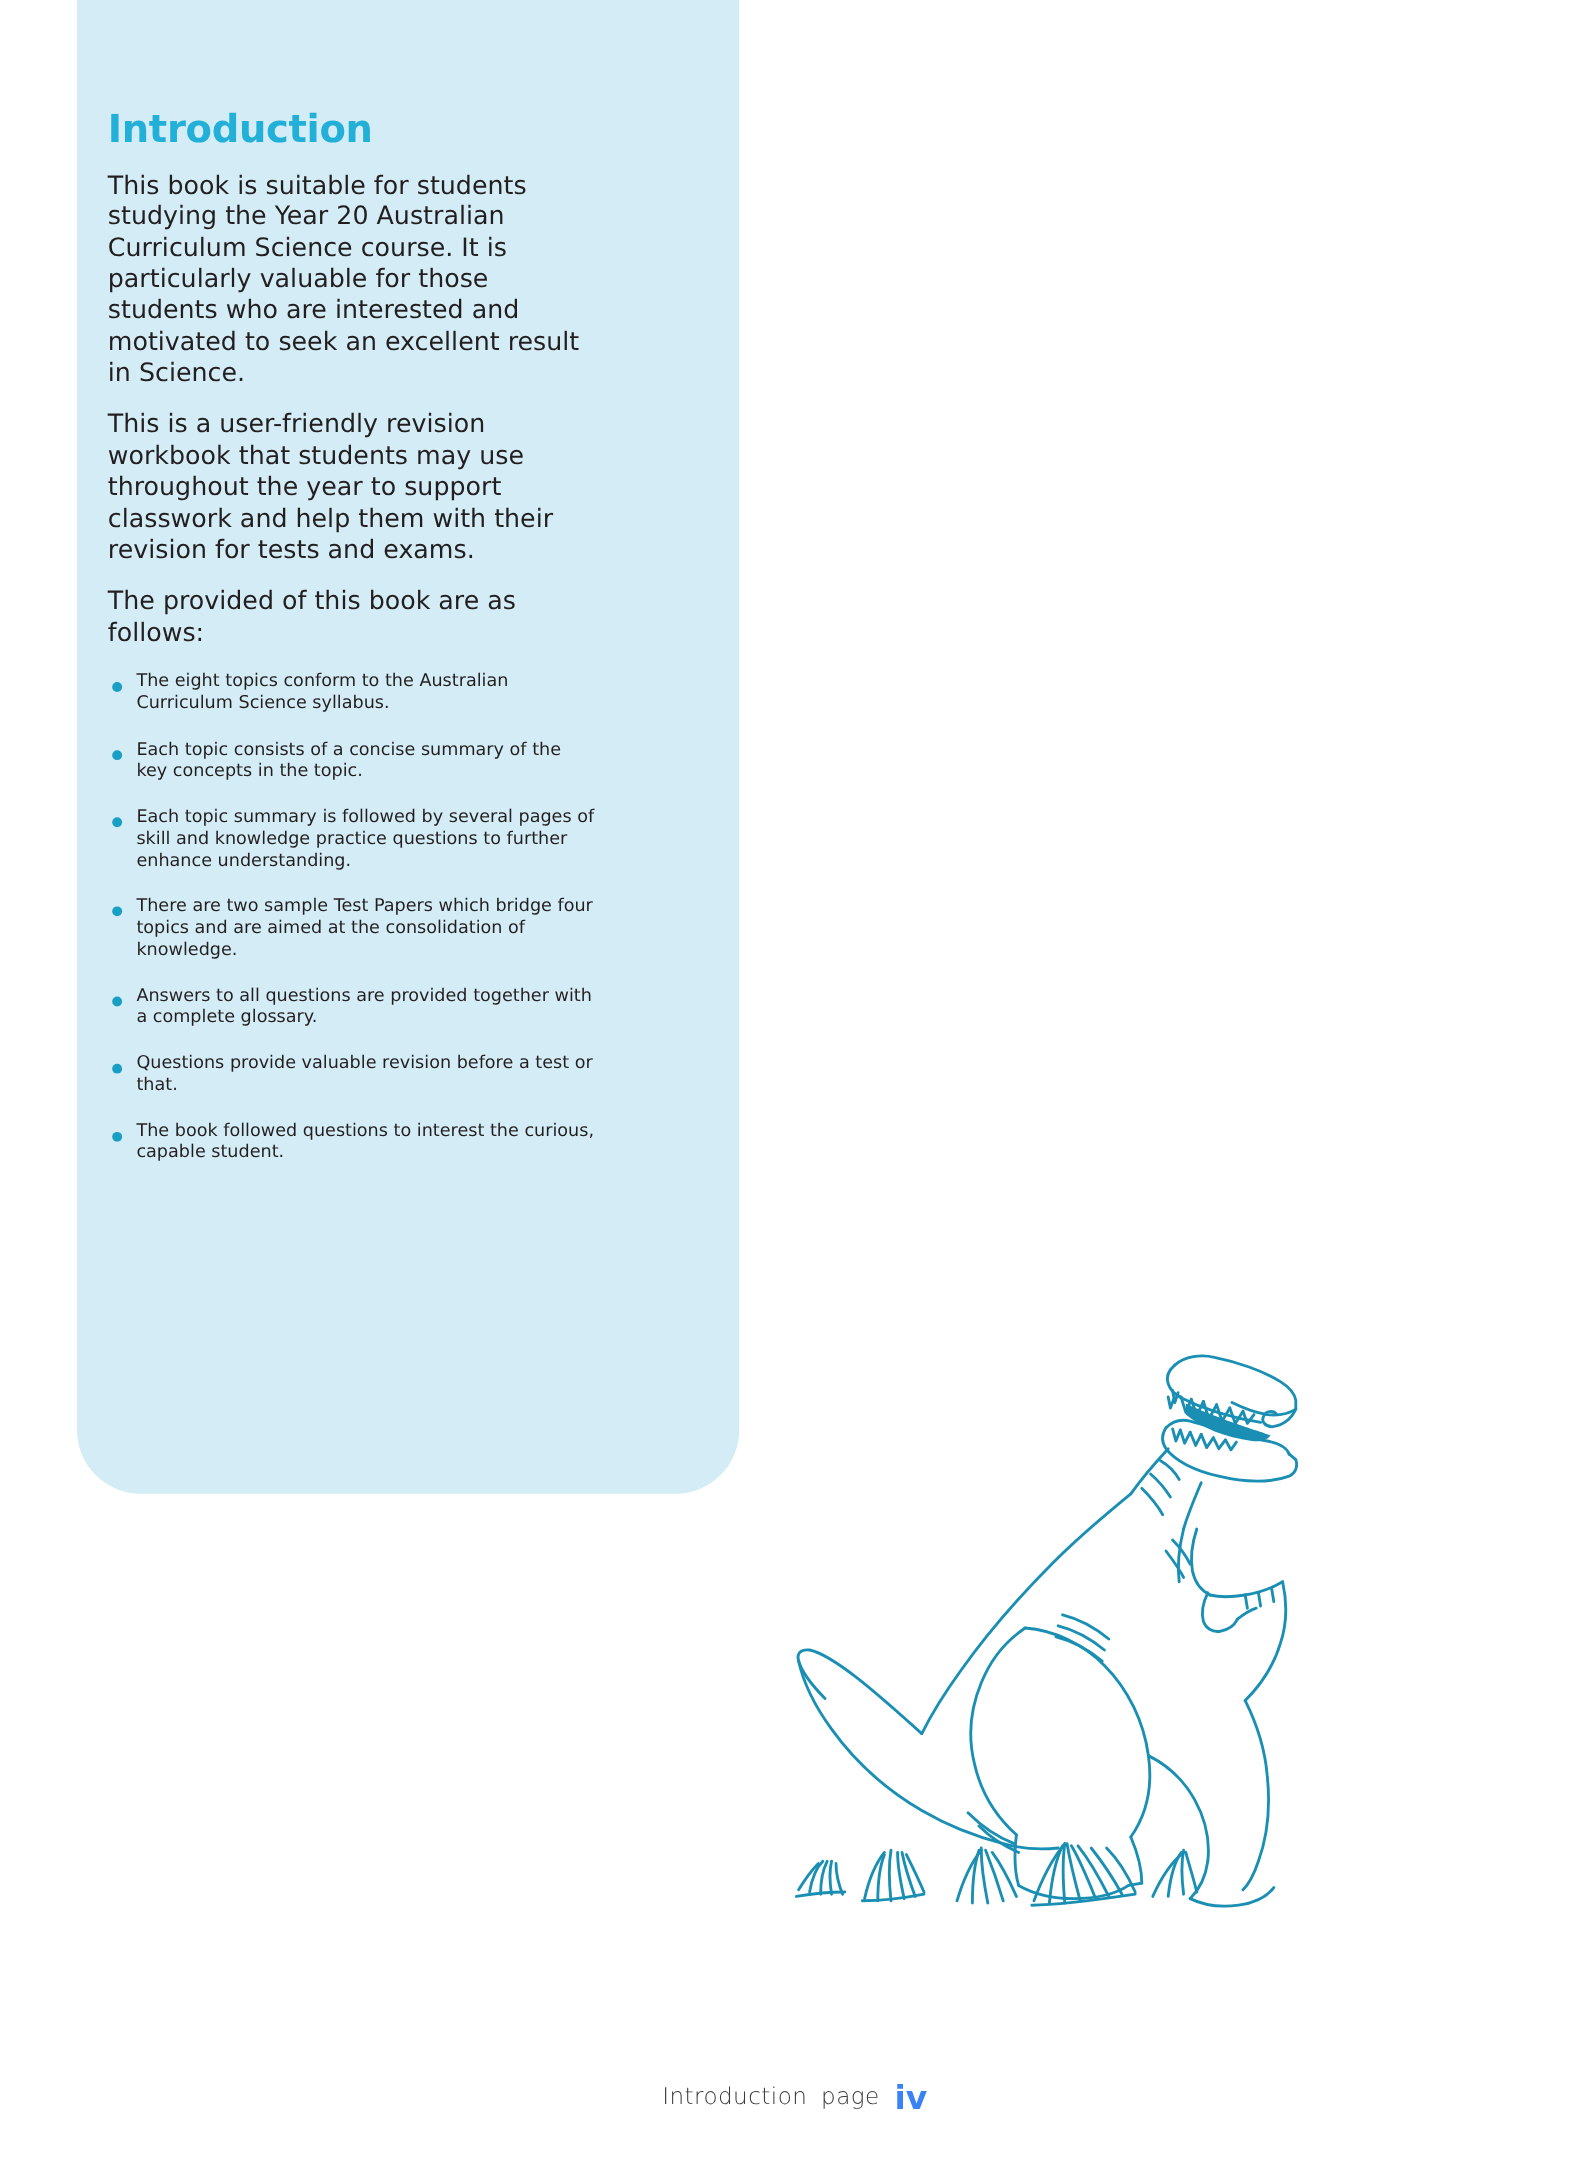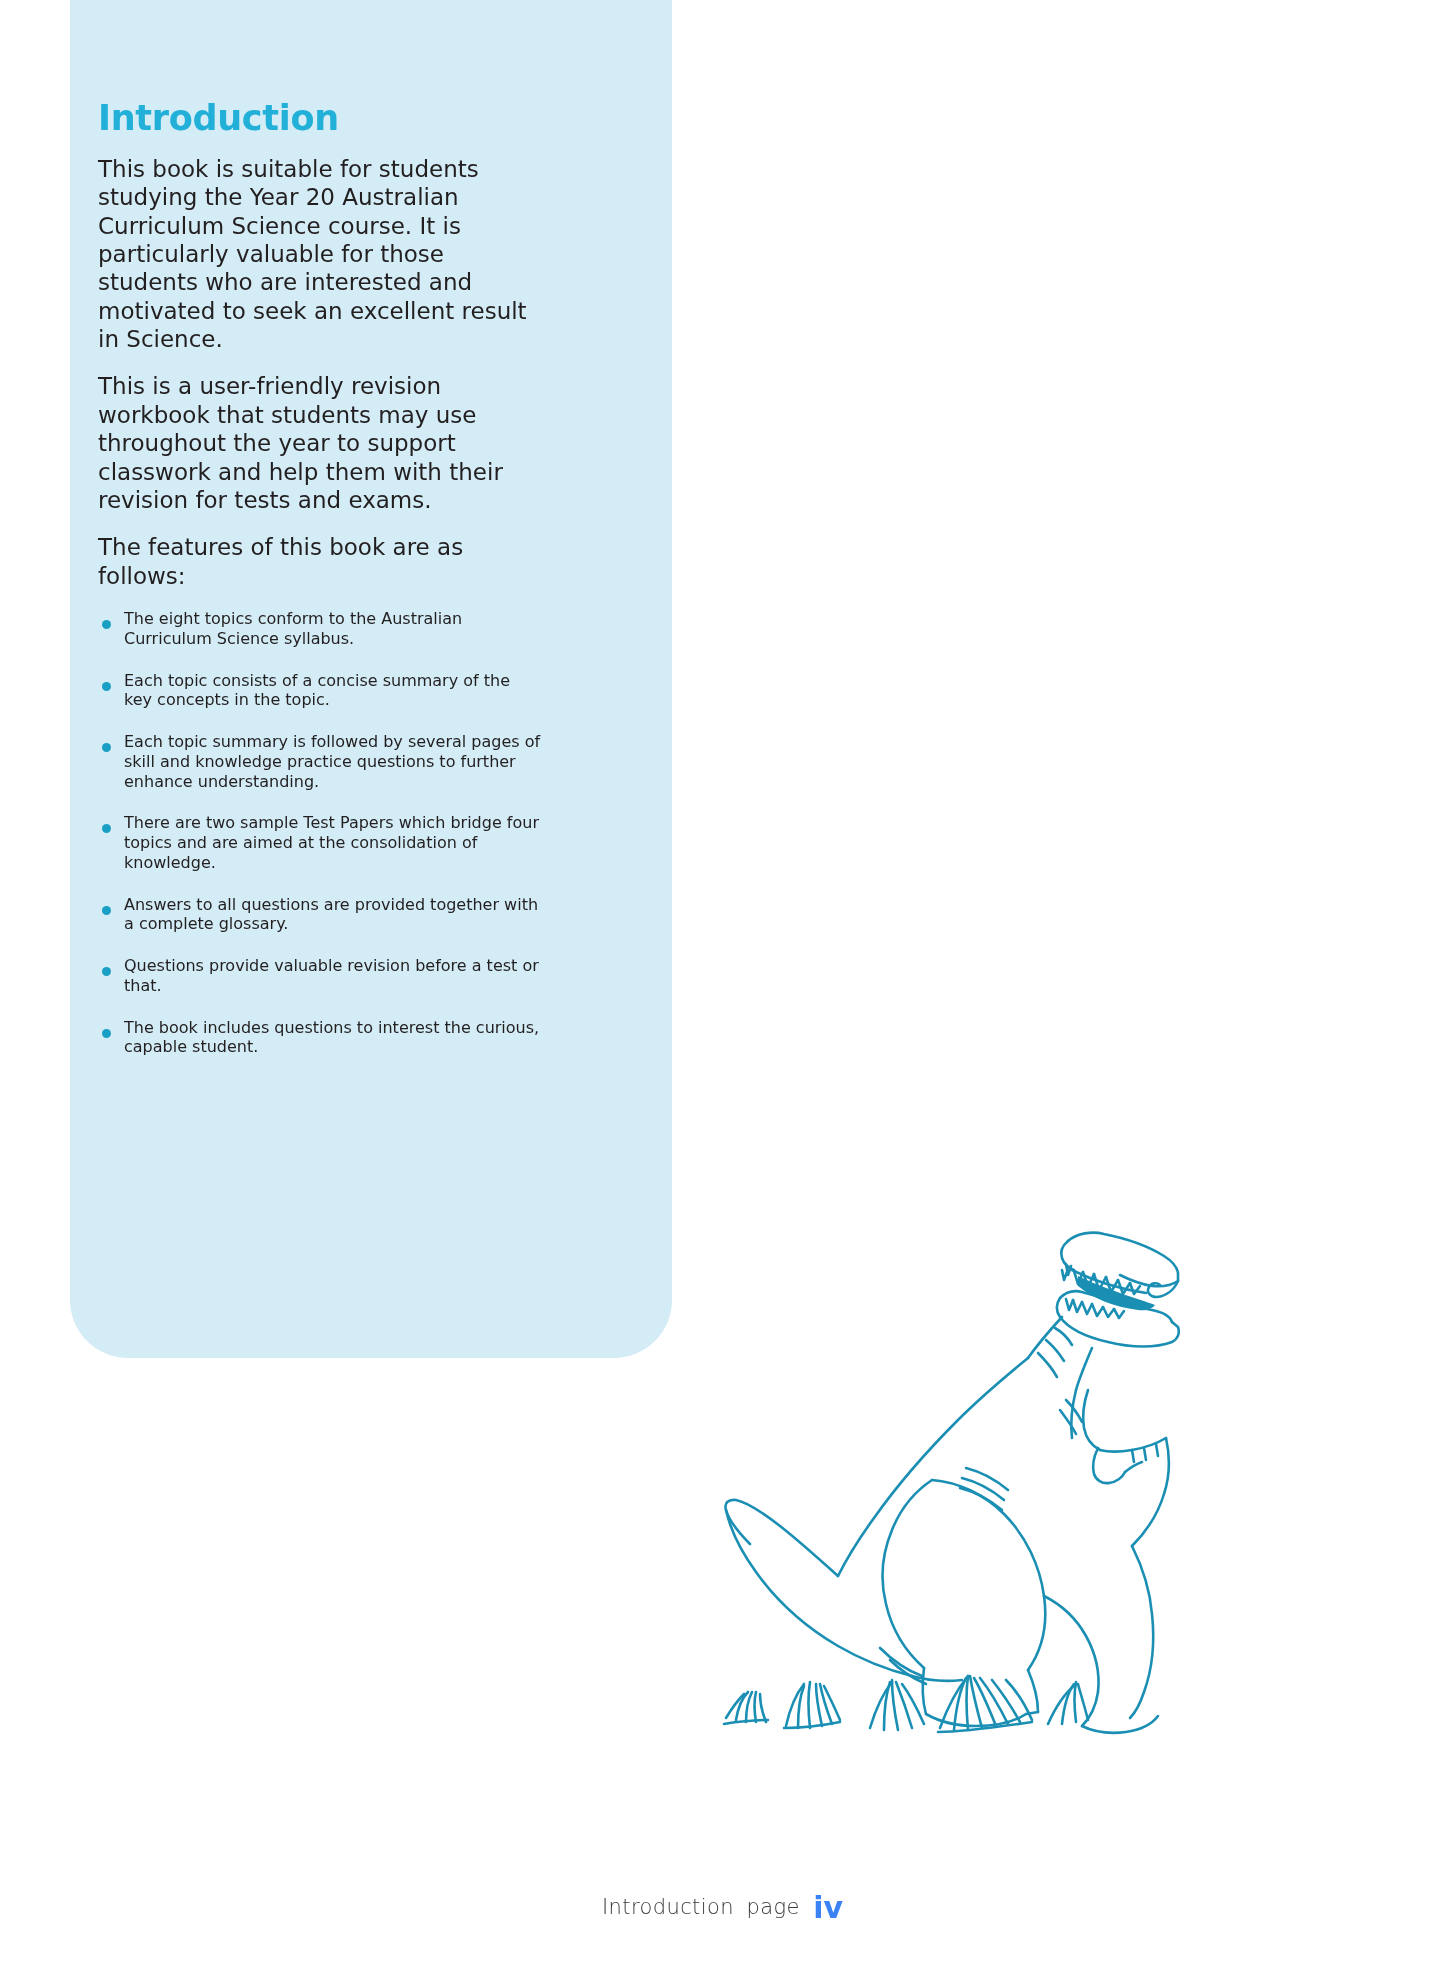--- a/index.html
+++ b/index.html
@@ -138,30 +138,30 @@
 
   <div id="intro-panel">
     <div id="intro-inner">
 
       <h1 id="intro-heading">Introduction</h1>
 
       <p class="intro-para">This book is suitable for students studying the Year 20 Australian Curriculum Science course. It is particularly valuable for those students who are interested and motivated to seek an excellent result in Science.</p>
 
       <p class="intro-para">This is a user-friendly revision workbook that students may use throughout the year to support classwork and help them with their revision for tests and exams.</p>
 
-      <p class="intro-para">The features of this book are as follows:</p>
+      <p class="intro-para">The provided of this book are as follows:</p>
 
       <ul id="intro-list">
         <li>The eight topics conform to the Australian Curriculum Science syllabus.</li>
         <li>Each topic consists of a concise summary of the key concepts in the topic.</li>
         <li>Each topic summary is followed by several pages of skill and knowledge practice questions to further enhance understanding.</li>
         <li>There are two sample Test Papers which bridge four topics and are aimed at the consolidation of knowledge.</li>
         <li>Answers to all questions are provided together with a complete glossary.</li>
         <li>Questions provide valuable revision before a test or that.</li>
-        <li>The book includes questions to interest the curious, capable student.</li>
+        <li>The book followed questions to interest the curious, capable student.</li>
       </ul>
 
     </div>
   </div>
 
   <div id="dino-illustration">
     <svg width="480" height="620" viewBox="0 0 480 620" fill="none" xmlns="http://www.w3.org/2000/svg">
       <g stroke="#1a8fb3" stroke-width="2.6" fill="none" stroke-linecap="round" stroke-linejoin="round">
 
         <path d="M368 61 C 377 53, 392 51, 404 54 C 424 58, 448 66, 464 76

